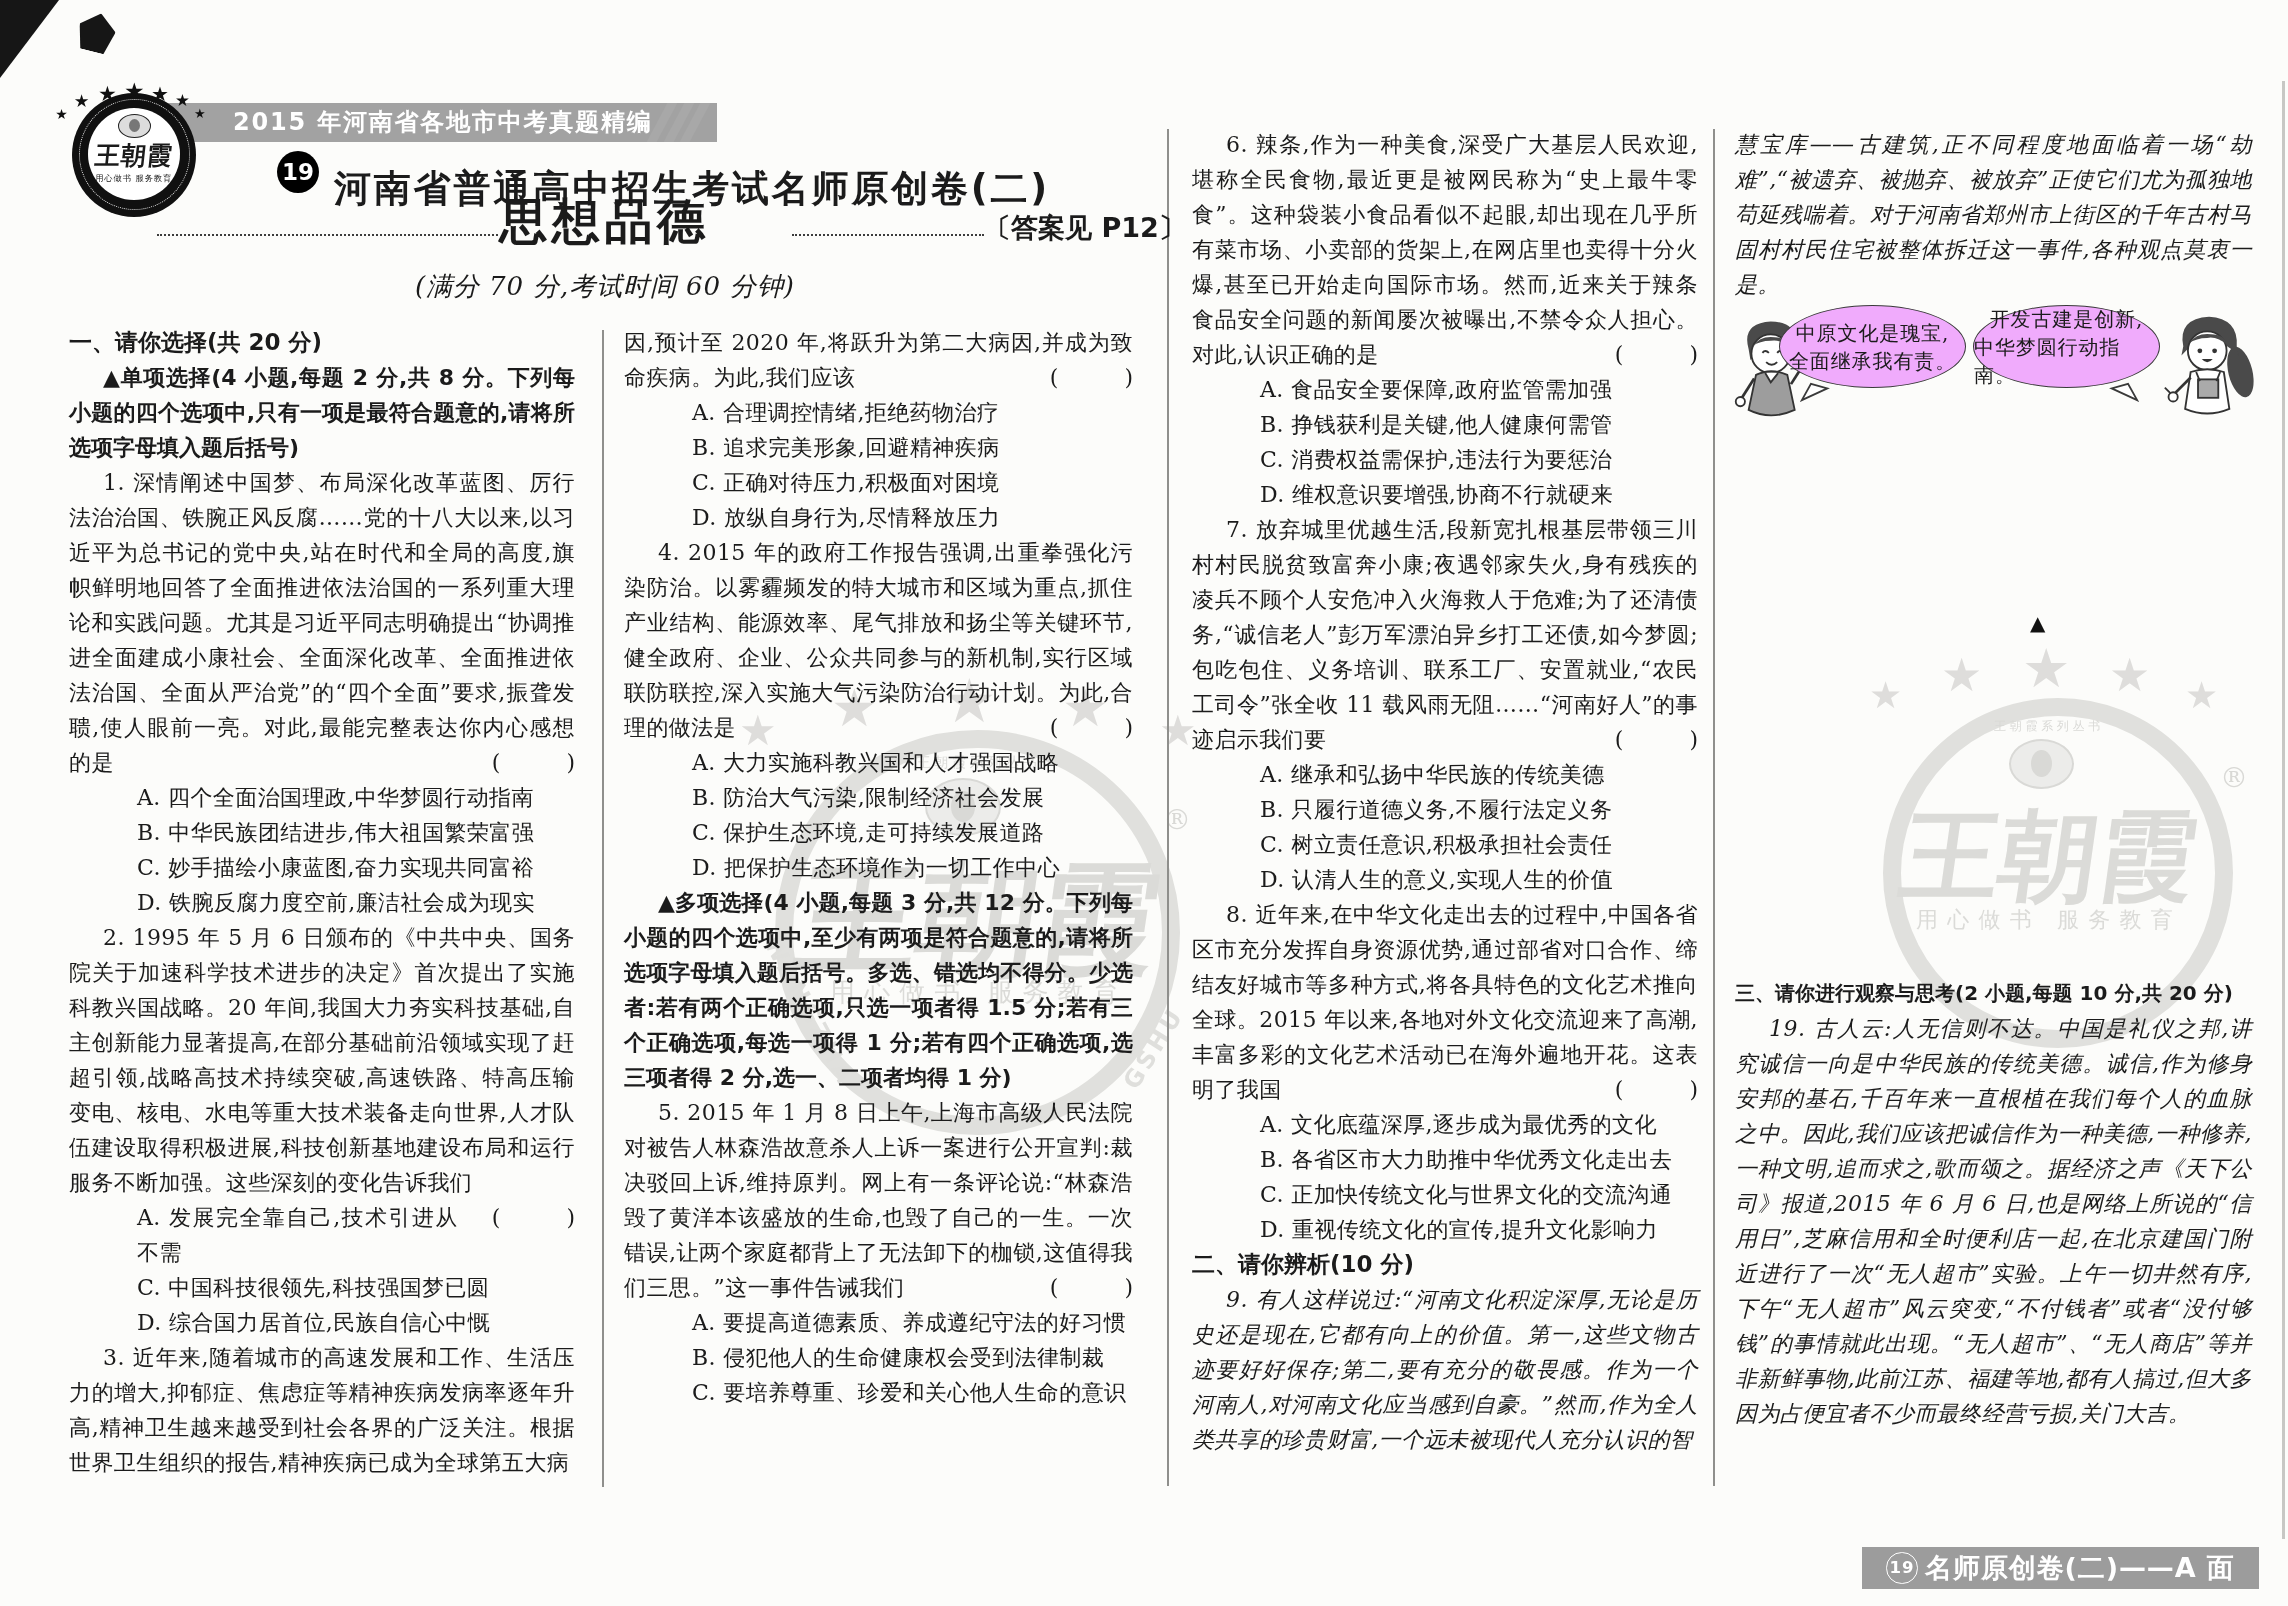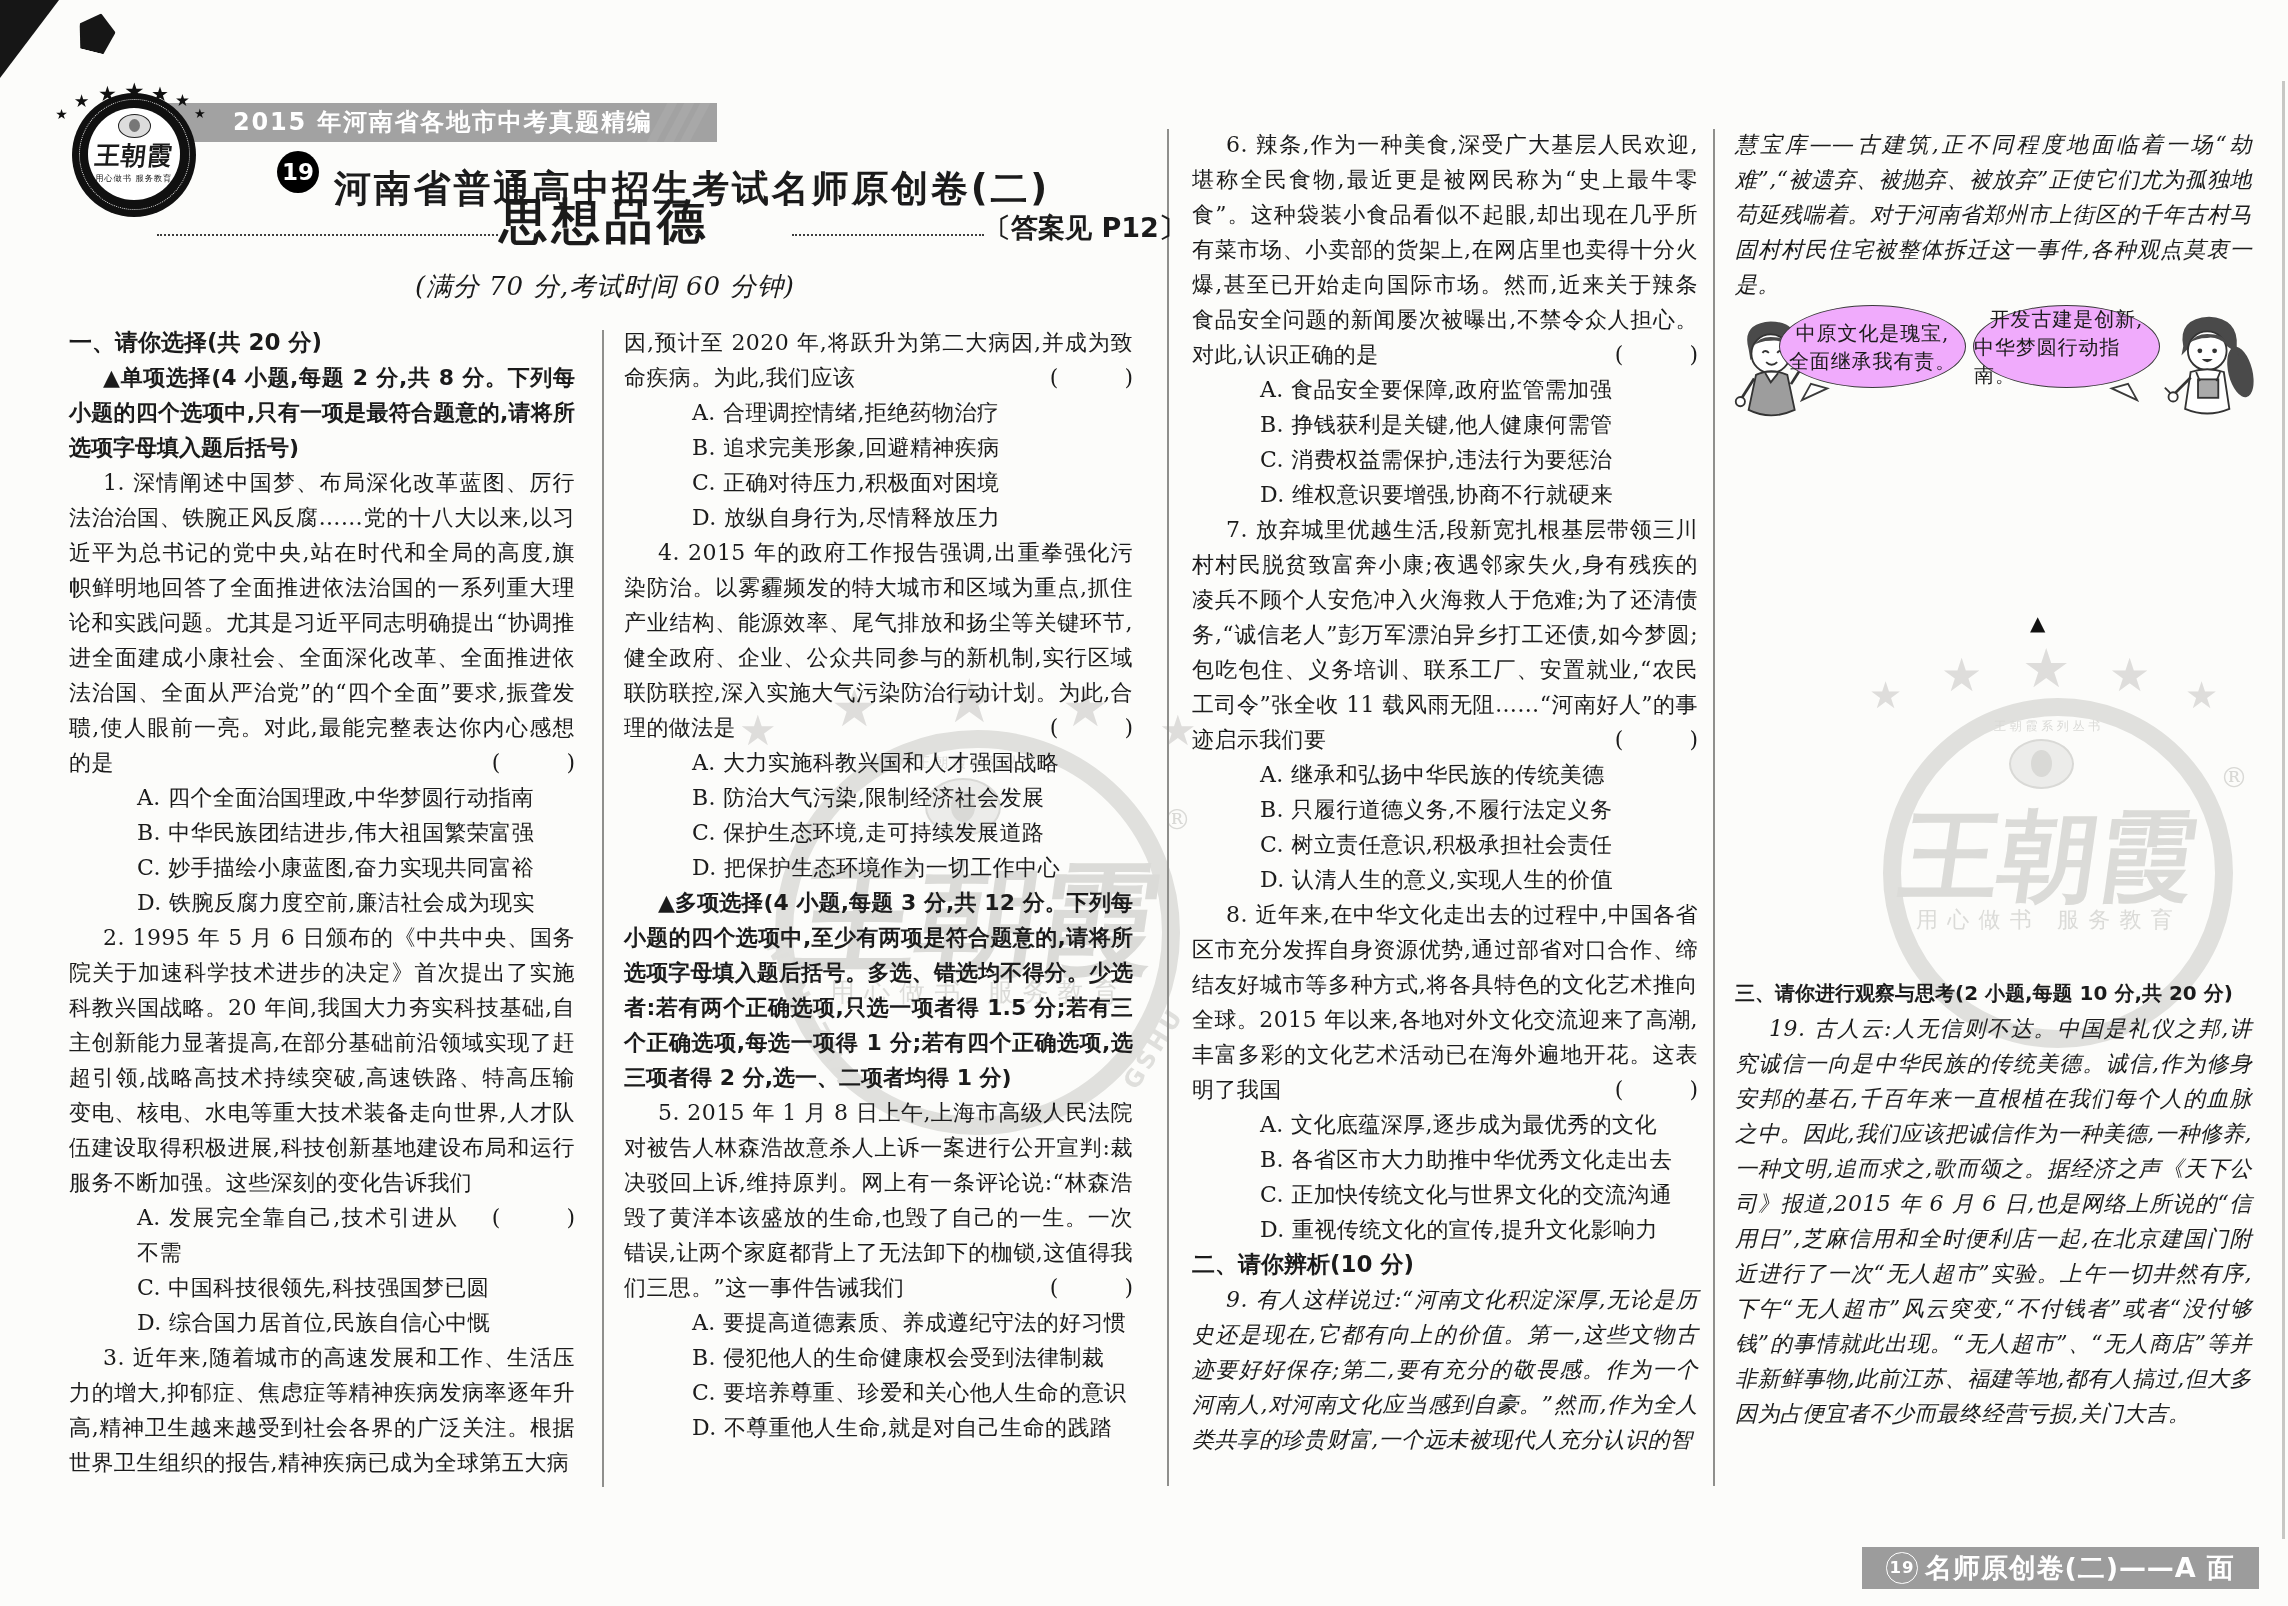--- a/index.html
+++ b/index.html
@@ -210,21 +210,20 @@
       <div class="blk q">4. 2015 年的政府工作报告强调,出重拳强化污染防治。以雾霾频发的特大城市和区域为重点,抓住产业结构、能源效率、尾气排放和扬尘等关键环节,健全政府、企业、公众共同参与的新机制,实行区域联防联控,深入实施大气污染防治行动计划。为此,合理的做法是<span class="bracket">(　　　)</span></div>
       <div class="blk opt">A. 大力实施科教兴国和人才强国战略</div>
       <div class="blk opt">B. 防治大气污染,限制经济社会发展</div>
       <div class="blk opt">C. 保护生态环境,走可持续发展道路</div>
       <div class="blk opt">D. 把保护生态环境作为一切工作中心</div>
       <div class="blk intro">▲多项选择(4 小题,每题 3 分,共 12 分。下列每小题的四个选项中,至少有两项是符合题意的,请将所选项字母填入题后括号。多选、错选均不得分。少选者:若有两个正确选项,只选一项者得 1.5 分;若有三个正确选项,每选一项得 1 分;若有四个正确选项,选三项者得 2 分,选一、二项者均得 1 分)</div>
       <div class="blk q">5. 2015 年 1 月 8 日上午,上海市高级人民法院对被告人林森浩故意杀人上诉一案进行公开宣判:裁决驳回上诉,维持原判。网上有一条评论说:“林森浩毁了黄洋本该盛放的生命,也毁了自己的一生。一次错误,让两个家庭都背上了无法卸下的枷锁,这值得我们三思。”这一事件告诫我们<span class="bracket">(　　　)</span></div>
       <div class="blk opt">A. 要提高道德素质、养成遵纪守法的好习惯</div>
       <div class="blk opt">B. 侵犯他人的生命健康权会受到法律制裁</div>
       <div class="blk opt">C. 要培养尊重、珍爱和关心他人生命的意识</div>
-      <div class="blk opt">D. 不尊重他人生命,就是对自己生命的践踏</div>
     </div>
   <div class="col" id="c3">
       <div class="blk q">6. 辣条,作为一种美食,深受广大基层人民欢迎,堪称全民食物,最近更是被网民称为“史上最牛零食”。这种袋装小食品看似不起眼,却出现在几乎所有菜市场、小卖部的货架上,在网店里也卖得十分火爆,甚至已开始走向国际市场。然而,近来关于辣条食品安全问题的新闻屡次被曝出,不禁令众人担心。对此,认识正确的是<span class="bracket">(　　　)</span></div>
       <div class="blk opt">A. 食品安全要保障,政府监管需加强</div>
       <div class="blk opt">B. 挣钱获利是关键,他人健康何需管</div>
       <div class="blk opt">C. 消费权益需保护,违法行为要惩治</div>
       <div class="blk opt">D. 维权意识要增强,协商不行就硬来</div>
       <div class="blk q">7. 放弃城里优越生活,段新宽扎根基层带领三川村村民脱贫致富奔小康;夜遇邻家失火,身有残疾的凌兵不顾个人安危冲入火海救人于危难;为了还清债务,“诚信老人”彭万军漂泊异乡打工还债,如今梦圆;包吃包住、义务培训、联系工厂、安置就业,“农民工司令”张全收 11 载风雨无阻……“河南好人”的事迹启示我们要<span class="bracket">(　　　)</span></div>
       <div class="blk opt">A. 继承和弘扬中华民族的传统美德</div>
       <div class="blk opt">B. 只履行道德义务,不履行法定义务</div>

